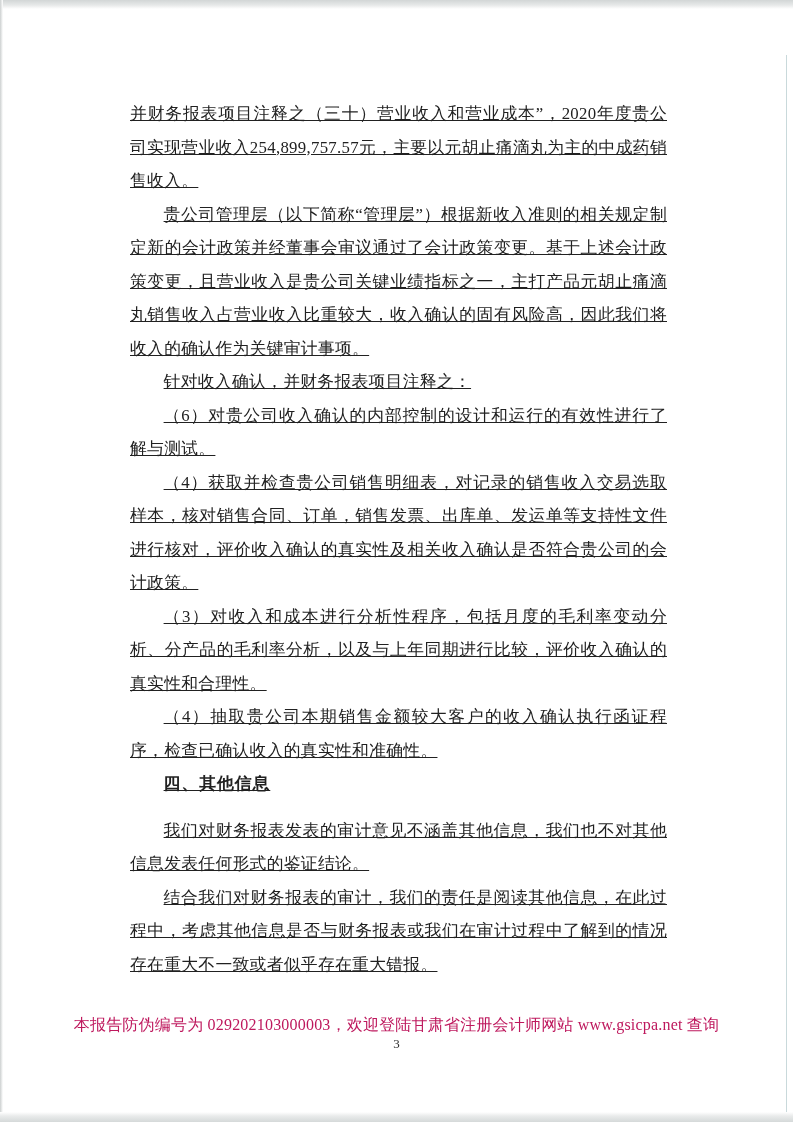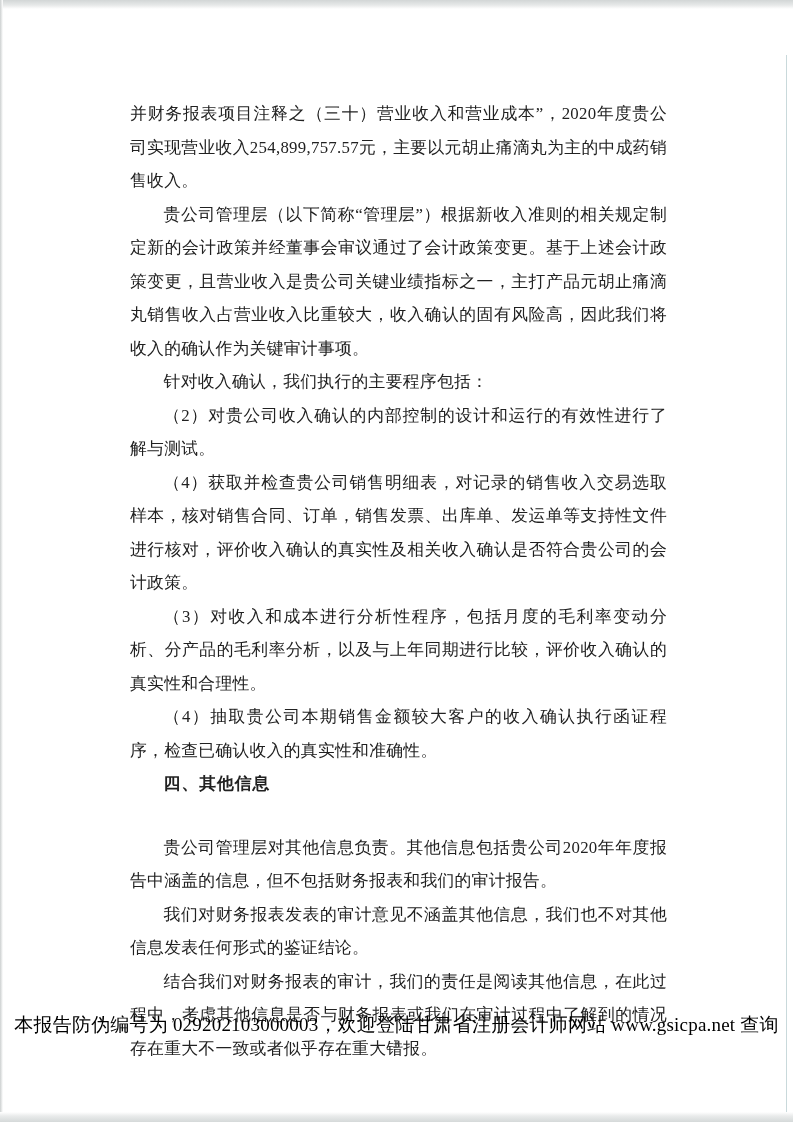--- a/index.html
+++ b/index.html
@@ -38,38 +38,39 @@
     width: 537px;
     font-size: 16.8px;
     line-height: 33.5px;
     color: #212121;
     text-align: justify;
     letter-spacing: 0.3px;
   }
   .para {
     margin: 0;
     padding: 0;
+    text-decoration: underline;
   }
   .para.indent {
     text-indent: 2em;
   }
   .para.heading {
     font-weight: bold;
-    margin-bottom: 30px;
+    margin-bottom: 13px;
     letter-spacing: 1px;
   }
   .doc-footer {
     position: absolute;
     left: 0;
     top: 1016px;
     width: 100%;
     text-align: center;
-    font-size: 19px;
+    font-size: 16px;
     line-height: 18px;
-    color: #000000;
+    color: #be185d;
     letter-spacing: 0.2px;
   }
   .page-number {
     position: absolute;
     left: 0;
     top: 1036px;
     width: 100%;
     text-align: center;
     font-size: 13px;
     color: #2a2a2a;
@@ -79,26 +80,25 @@
 <body>
 
 <div class="scan-edge-top"></div>
 <div class="scan-edge-left"></div>
 <div class="scan-line-right"></div>
 <div class="scan-edge-bottom"></div>
 
 <div class="doc-body">
     <p class="para">并财务报表项目注释之（三十）营业收入和营业成本”，2020年度贵公司实现营业收入254,899,757.57元，主要以元胡止痛滴丸为主的中成药销售收入。</p>
     <p class="para indent">贵公司管理层（以下简称“管理层”）根据新收入准则的相关规定制定新的会计政策并经董事会审议通过了会计政策变更。基于上述会计政策变更，且营业收入是贵公司关键业绩指标之一，主打产品元胡止痛滴丸销售收入占营业收入比重较大，收入确认的固有风险高，因此我们将收入的确认作为关键审计事项。</p>
-    <p class="para indent">针对收入确认，我们执行的主要程序包括：</p>
-    <p class="para indent">（2）对贵公司收入确认的内部控制的设计和运行的有效性进行了解与测试。</p>
+    <p class="para indent">针对收入确认，并财务报表项目注释之：</p>
+    <p class="para indent">（6）对贵公司收入确认的内部控制的设计和运行的有效性进行了解与测试。</p>
     <p class="para indent">（4）获取并检查贵公司销售明细表，对记录的销售收入交易选取样本，核对销售合同、订单，销售发票、出库单、发运单等支持性文件进行核对，评价收入确认的真实性及相关收入确认是否符合贵公司的会计政策。</p>
     <p class="para indent">（3）对收入和成本进行分析性程序，包括月度的毛利率变动分析、分产品的毛利率分析，以及与上年同期进行比较，评价收入确认的真实性和合理性。</p>
     <p class="para indent">（4）抽取贵公司本期销售金额较大客户的收入确认执行函证程序，检查已确认收入的真实性和准确性。</p>
     <p class="para indent heading">四、其他信息</p>
-    <p class="para indent">贵公司管理层对其他信息负责。其他信息包括贵公司2020年年度报告中涵盖的信息，但不包括财务报表和我们的审计报告。</p>
     <p class="para indent">我们对财务报表发表的审计意见不涵盖其他信息，我们也不对其他信息发表任何形式的鉴证结论。</p>
     <p class="para indent">结合我们对财务报表的审计，我们的责任是阅读其他信息，在此过程中，考虑其他信息是否与财务报表或我们在审计过程中了解到的情况存在重大不一致或者似乎存在重大错报。</p>
   </div>
 
 <div class="doc-footer">本报告防伪编号为 029202103000003，欢迎登陆甘肃省注册会计师网站 www.gsicpa.net 查询</div>
 
 <div class="page-number">3</div>
 
 </body></html>

